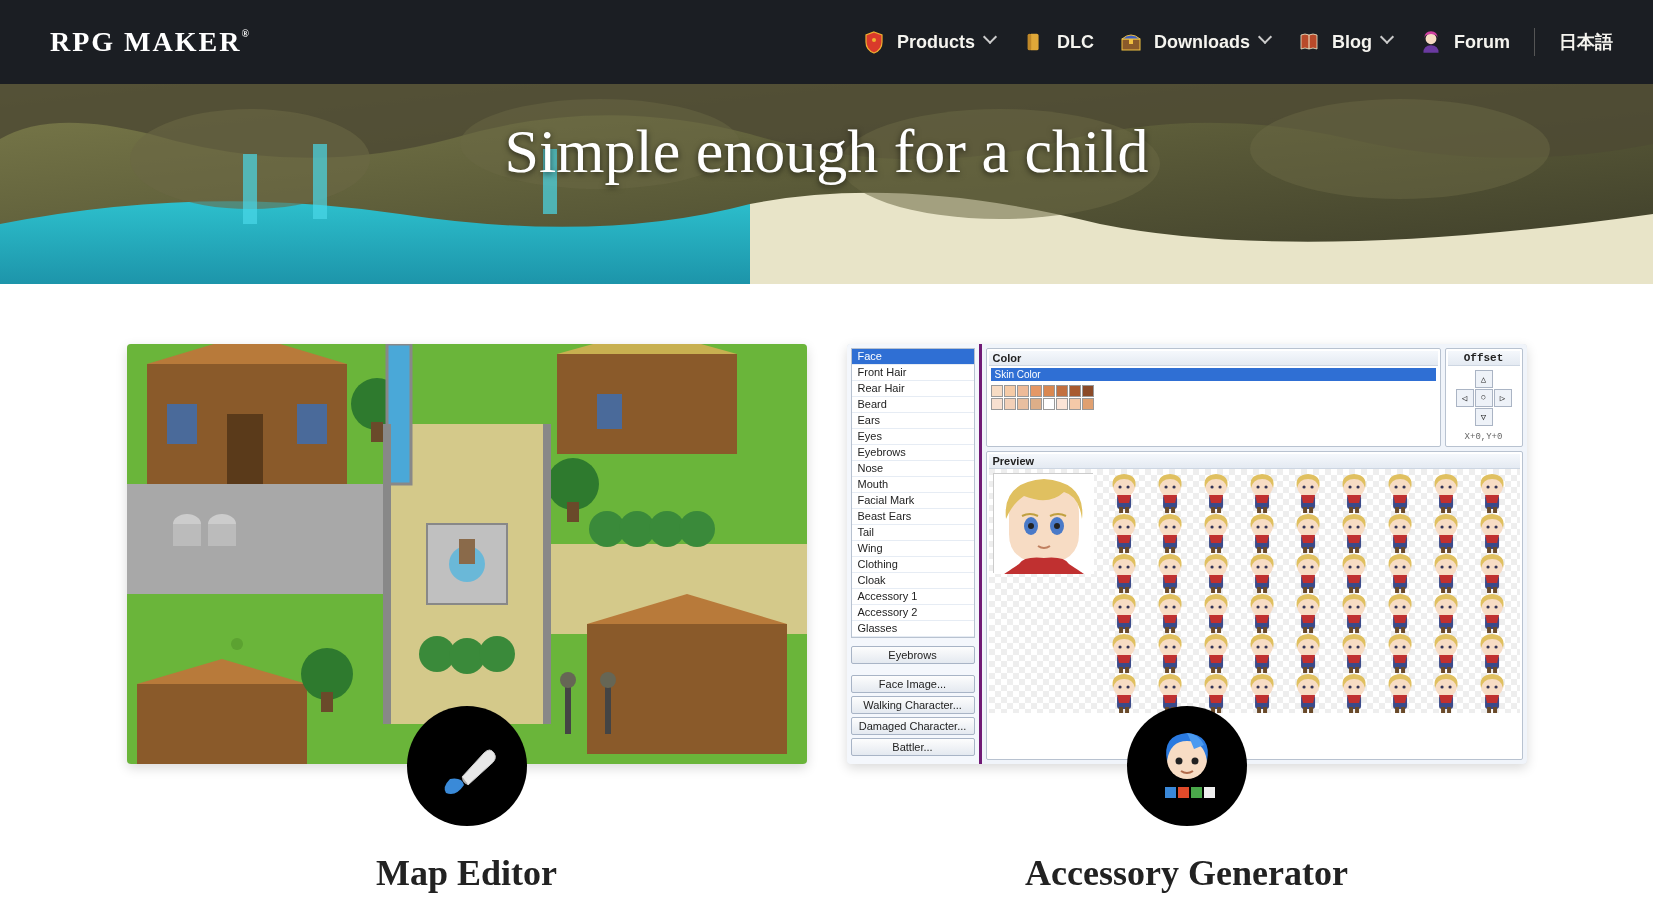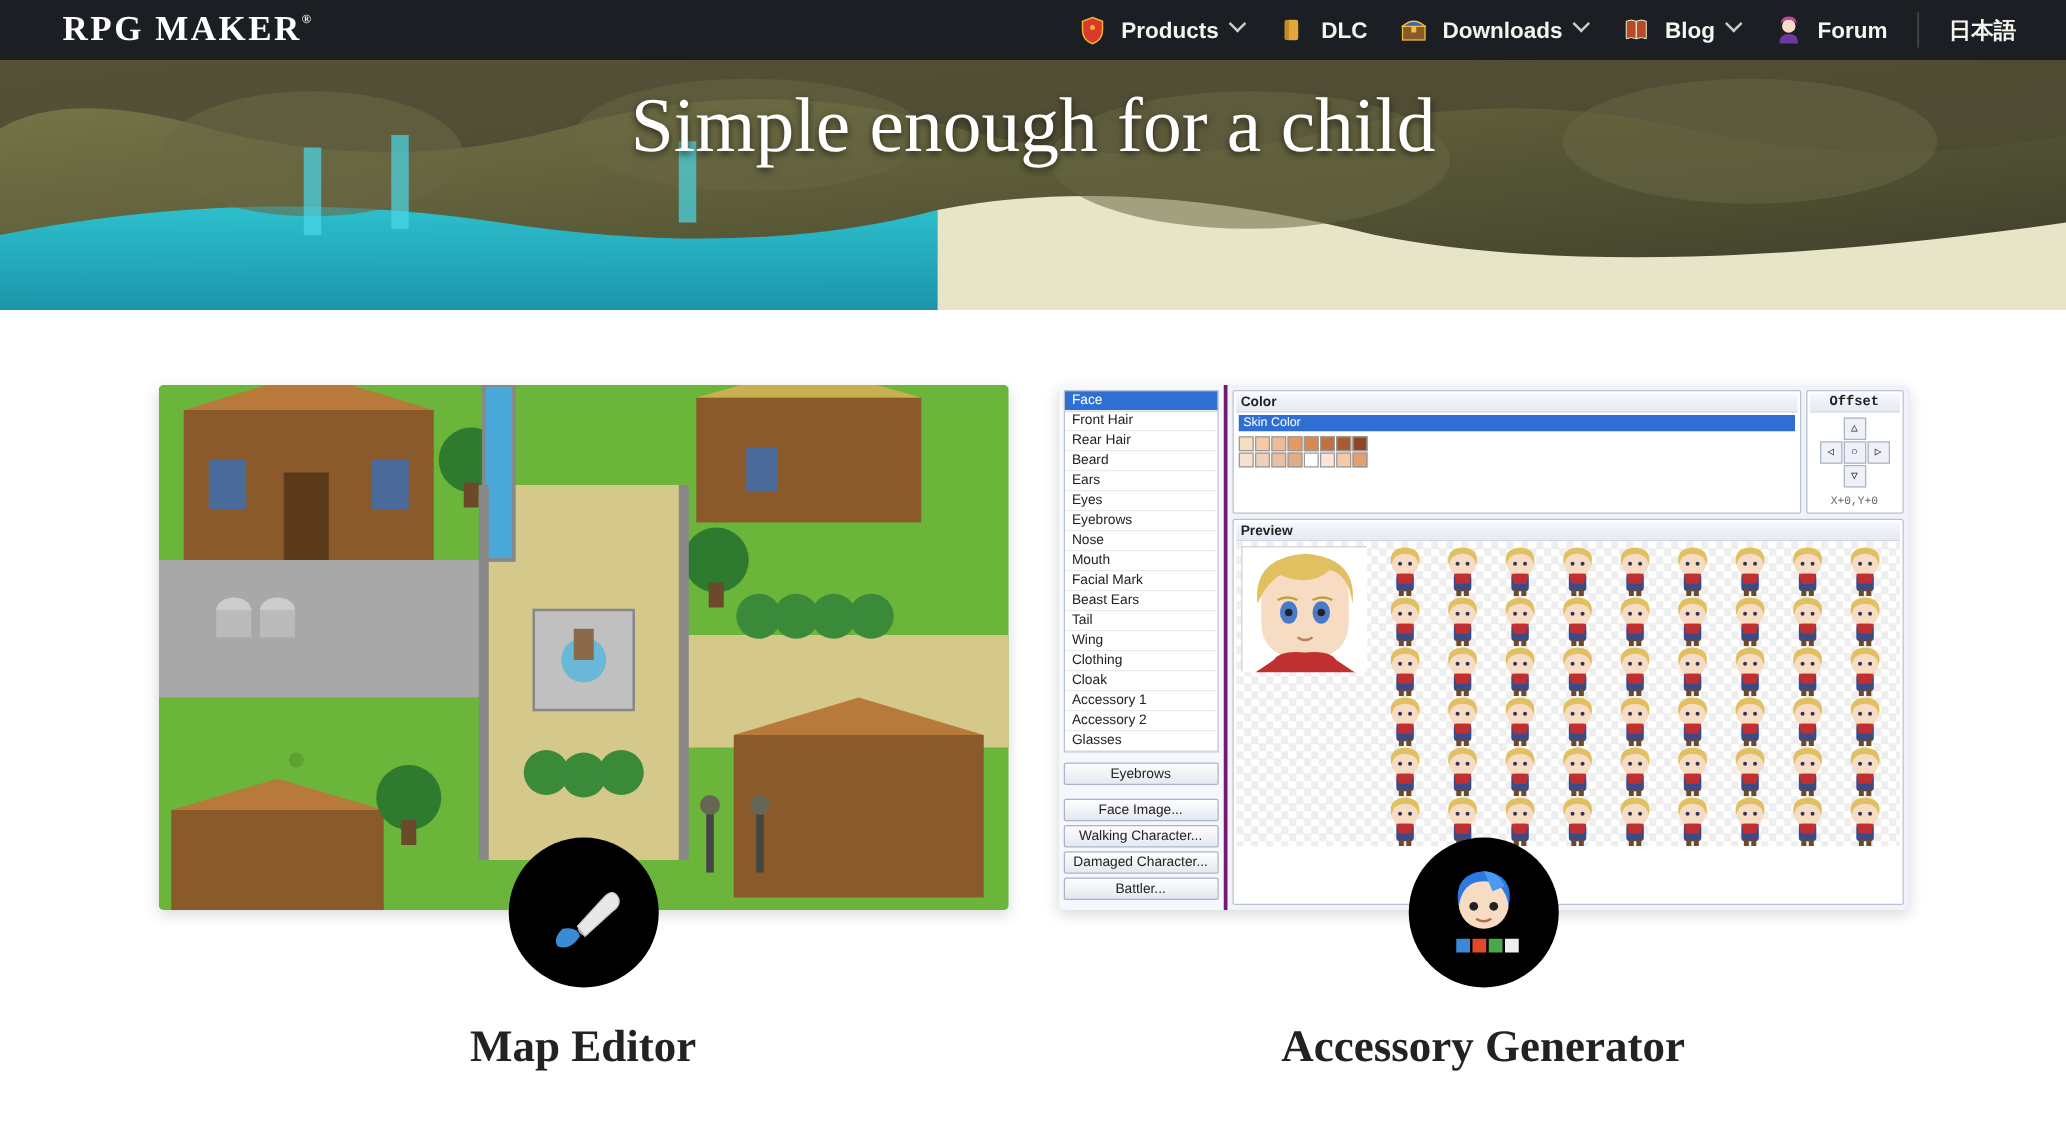--- a/index.html
+++ b/index.html
@@ -1,32 +1,32 @@
 <!DOCTYPE html>
 <html><head>
 <meta charset="utf-8">
 <style>
   * { box-sizing: border-box; margin: 0; padding: 0; }
   body { font-family: Georgia, 'Times New Roman', serif; background: #fff; width: 1653px; overflow-x: hidden; }
 
   
-  .header { background: #1b1e23; height: 48px; display: flex; align-items: center; padding: 0 40px 0 50px; }
+  .header { background: #1b1e23; height: 84px; display: flex; align-items: center; padding: 0 40px 0 50px; }
   .logo { color: #fff; font-family: 'Trajan Pro', 'Times New Roman', serif; font-size: 28px; font-weight: 700; letter-spacing: 2px; flex: 0 0 auto; }
   .logo sup { font-size: 10px; vertical-align: top; position: relative; top: 2px; }
   .nav { margin-left: auto; display: flex; align-items: center; gap: 24px; font-family: 'Segoe UI', Arial, sans-serif; font-weight: 600; font-size: 18px; }
   .nav-item { display: flex; align-items: center; gap: 10px; color: #f5f4ef; cursor: pointer; }
   .nav-icon { width: 26px; height: 26px; display: flex; align-items: center; justify-content: center; }
   .chev { width: 12px; height: 12px; }
   .chev::before { content: ""; display: block; width: 8px; height: 8px; border-right: 2px solid #ccc; border-bottom: 2px solid #ccc; transform: rotate(45deg); margin-top: -4px; }
   .nav-sep { width: 1px; height: 28px; background: #555; }
   .lang { color: #f5f4ef; }
 
   
   .hero { position: relative; height: 200px; overflow: hidden; background: linear-gradient(180deg, #2a3030 0%, #3a3a28 100%); }
-  .hero-title { position: relative; z-index: 2; text-align: center; color: #fff; font-size: 62px; font-weight: 400; padding-top: 18px; text-shadow: 0 2px 6px rgba(0,0,0,.6); font-family: Georgia, serif; }
+  .hero-title { position: relative; z-index: 2; text-align: center; color: #fff; font-size: 62px; font-weight: 400; padding-top: 32px; text-shadow: 0 2px 6px rgba(0,0,0,.6); font-family: Georgia, serif; }
 
   
   .hero svg { position: absolute; inset: 0; width: 100%; height: 100%; }
 
   
   .features { display: flex; justify-content: center; gap: 40px; padding: 0 50px; margin-top: -10px; }
   .card { width: 680px; position: relative; }
   .card-img { width: 680px; height: 420px; border-radius: 4px; overflow: hidden; background: #ddd; position: relative; margin-top: 70px; box-shadow: 0 4px 12px rgba(0,0,0,.15); }
   .card-badge { position: absolute; left: 50%; transform: translateX(-50%); top: 432px; width: 120px; height: 120px; border-radius: 50%; background: #000; display: flex; align-items: center; justify-content: center; z-index: 5; box-shadow: 0 0 0 6px rgba(0,0,0,0); }
   .card-title { text-align: center; font-size: 36px; color: #222; margin-top: 88px; font-family: Georgia, serif; }

